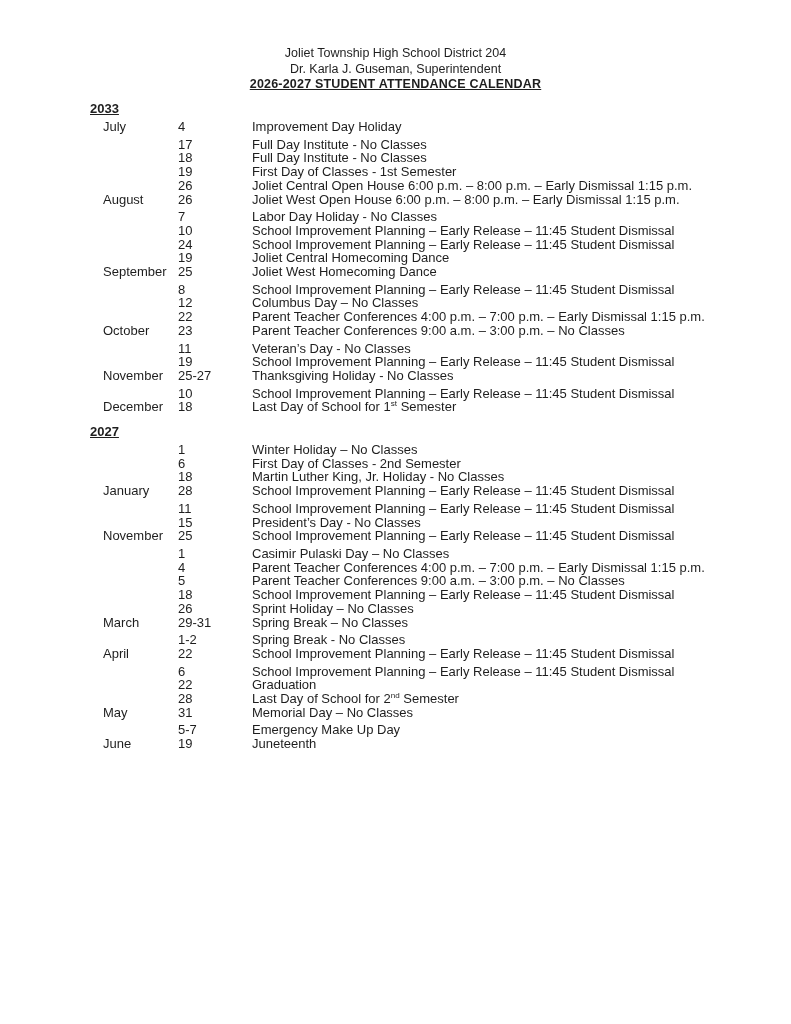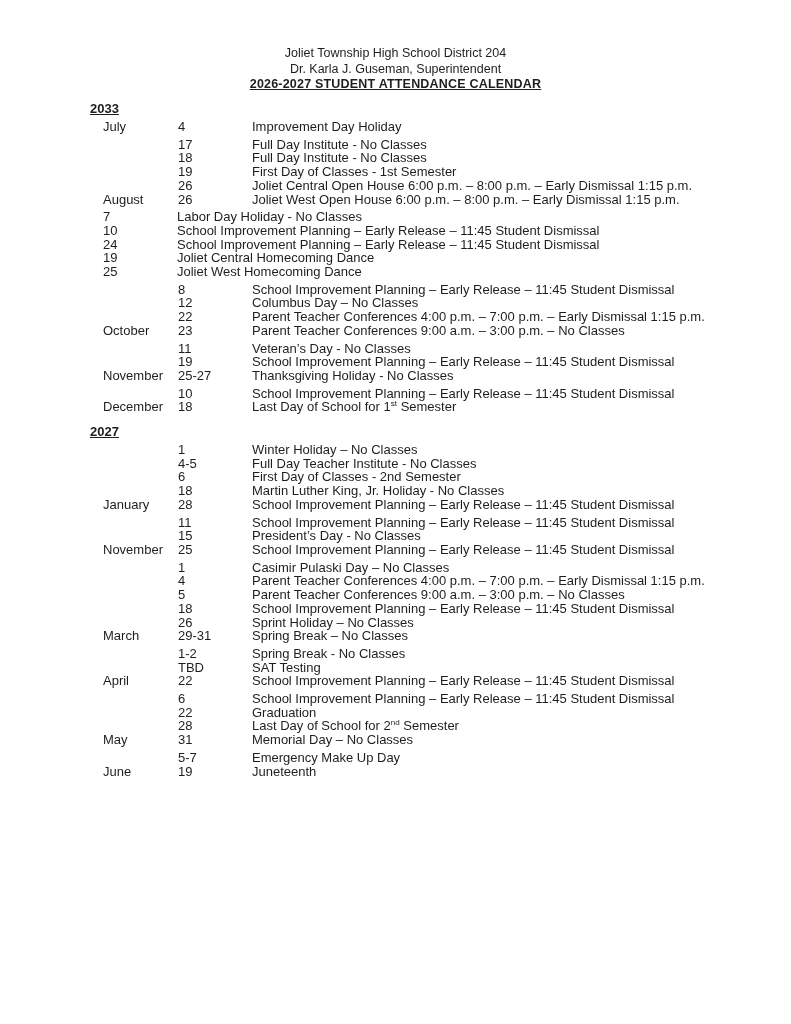--- a/index.html
+++ b/index.html
@@ -91,20 +91,21 @@
               <div class="event-date">26</div>
               <div class="event-label">Joliet Central Open House 6:00 p.m. – 8:00 p.m. – Early Dismissal 1:15 p.m.</div>
             </div>
             <div class="event-row">
               <div class="event-date">26</div>
               <div class="event-label">Joliet West Open House 6:00 p.m. – 8:00 p.m. – Early Dismissal 1:15 p.m.</div>
             </div>
           </div>
         </div>
         <div class="month-group">
+          <div class="month-label">September</div>
           <div class="month-events">
             <div class="event-row">
               <div class="event-date">7</div>
               <div class="event-label">Labor Day Holiday - No Classes</div>
             </div>
             <div class="event-row">
               <div class="event-date">10</div>
               <div class="event-label">School Improvement Planning – Early Release – 11:45 Student Dismissal</div>
             </div>
             <div class="event-row">
@@ -176,24 +177,20 @@
       <section class="year-section">
         <h2 class="year-heading">2027</h2>
         <div class="month-group">
           <div class="month-label">January</div>
           <div class="month-events">
             <div class="event-row">
               <div class="event-date">1</div>
               <div class="event-label">Winter Holiday – No Classes</div>
             </div>
             <div class="event-row">
-              <div class="event-date">4-5</div>
-              <div class="event-label">Full Day Teacher Institute - No Classes</div>
-            </div>
-            <div class="event-row">
               <div class="event-date">6</div>
               <div class="event-label">First Day of Classes - 2nd Semester</div>
             </div>
             <div class="event-row">
               <div class="event-date">18</div>
               <div class="event-label">Martin Luther King, Jr. Holiday - No Classes</div>
             </div>
             <div class="event-row">
               <div class="event-date">28</div>
               <div class="event-label">School Improvement Planning – Early Release – 11:45 Student Dismissal</div>
@@ -245,24 +242,20 @@
               <div class="event-label">Spring Break – No Classes</div>
             </div>
           </div>
         </div>
         <div class="month-group">
           <div class="month-label">April</div>
           <div class="month-events">
             <div class="event-row">
               <div class="event-date">1-2</div>
               <div class="event-label">Spring Break - No Classes</div>
-            </div>
-            <div class="event-row">
-              <div class="event-date">TBD</div>
-              <div class="event-label">SAT Testing</div>
             </div>
             <div class="event-row">
               <div class="event-date">22</div>
               <div class="event-label">School Improvement Planning – Early Release – 11:45 Student Dismissal</div>
             </div>
           </div>
         </div>
         <div class="month-group">
           <div class="month-label">May</div>
           <div class="month-events">

